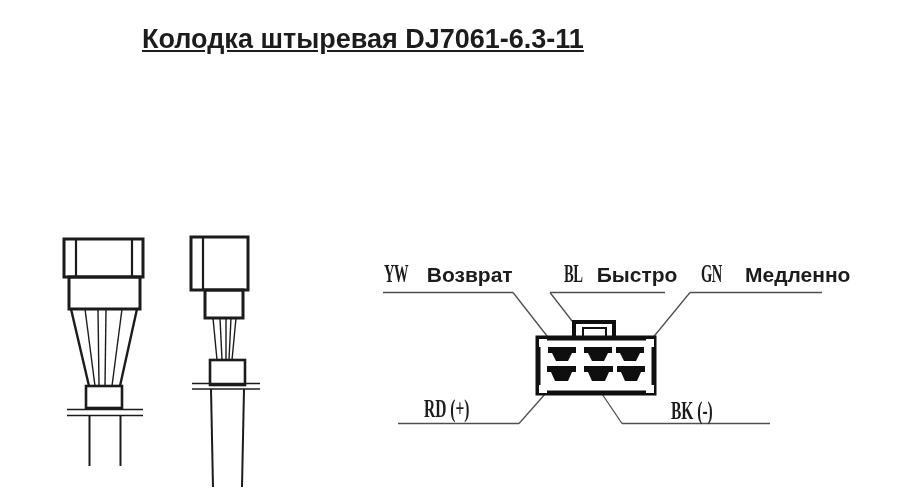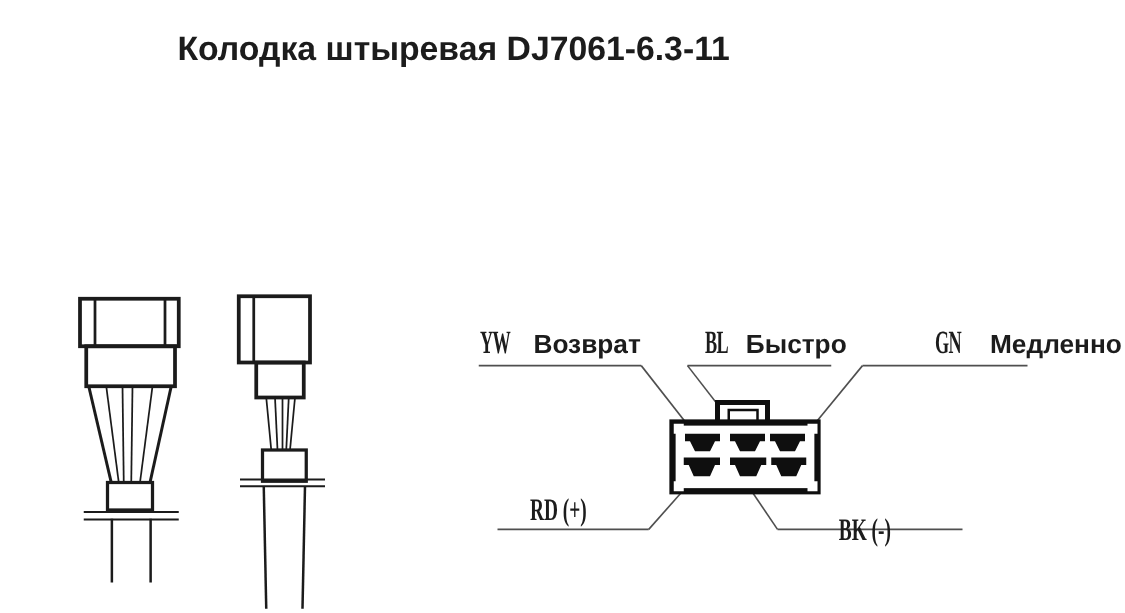--- a/index.html
+++ b/index.html
@@ -4,21 +4,21 @@
 <style>
   html,body{margin:0;padding:0;background:#fff;}
   #stage{
     position:relative;width:900px;height:490px;background:#ffffff;
     overflow:hidden;font-family:"Liberation Sans",sans-serif;
   }
   #art{position:absolute;left:0;top:0;}
   .title{
     position:absolute;left:142px;top:24px;
     font:bold 27px "Liberation Sans",sans-serif;
-    color:#1c1c1c;letter-spacing:0px;white-space:nowrap;
+    color:#1c1c1c;letter-spacing:0px;white-space:nowrap;text-decoration:underline;
   }
   .lbl{position:absolute;white-space:nowrap;color:#1c1c1c;line-height:1;}
   .word{font:bold 21px "Liberation Sans",sans-serif;vertical-align:baseline;}
   .code{
     font-family:"Liberation Serif",serif;font-weight:bold;font-size:26px;
     display:inline-block;transform:scaleX(0.56);transform-origin:0 85%;
     letter-spacing:-1px;margin-right:0px;vertical-align:baseline;
   }
   .codewide{
     font-family:"Liberation Serif",serif;font-weight:bold;font-size:25px;
@@ -122,25 +122,25 @@
   <div class="title">Колодка штыревая DJ7061-6.3-11</div>
 
   <div class="lbl" style="left:564px;top:261px;">
     <span class="code">BL</span><span class="word">Быстро</span>
   </div>
 
   <div class="lbl" style="left:384px;top:261px;">
     <span class="code">YW</span><span class="word">Возврат</span>
   </div>
 
-  <div class="lbl" style="left:748px;top:261px;">
+  <div class="lbl" style="left:701px;top:261px;">
     <span class="code" style="margin-right:7px;">GN</span><span class="word">Медленно</span>
   </div>
 
   <div class="lbl" style="left:424px;top:396px;text-align:right;">
     <span class="codewide">RD (+)</span>
   </div>
 
-  <div class="lbl" style="left:671px;top:412px;">
+  <div class="lbl" style="left:671px;top:398px;">
     <span class="codewide">BK (-)</span>
   </div>
 
 </div>
 
 </body></html>

